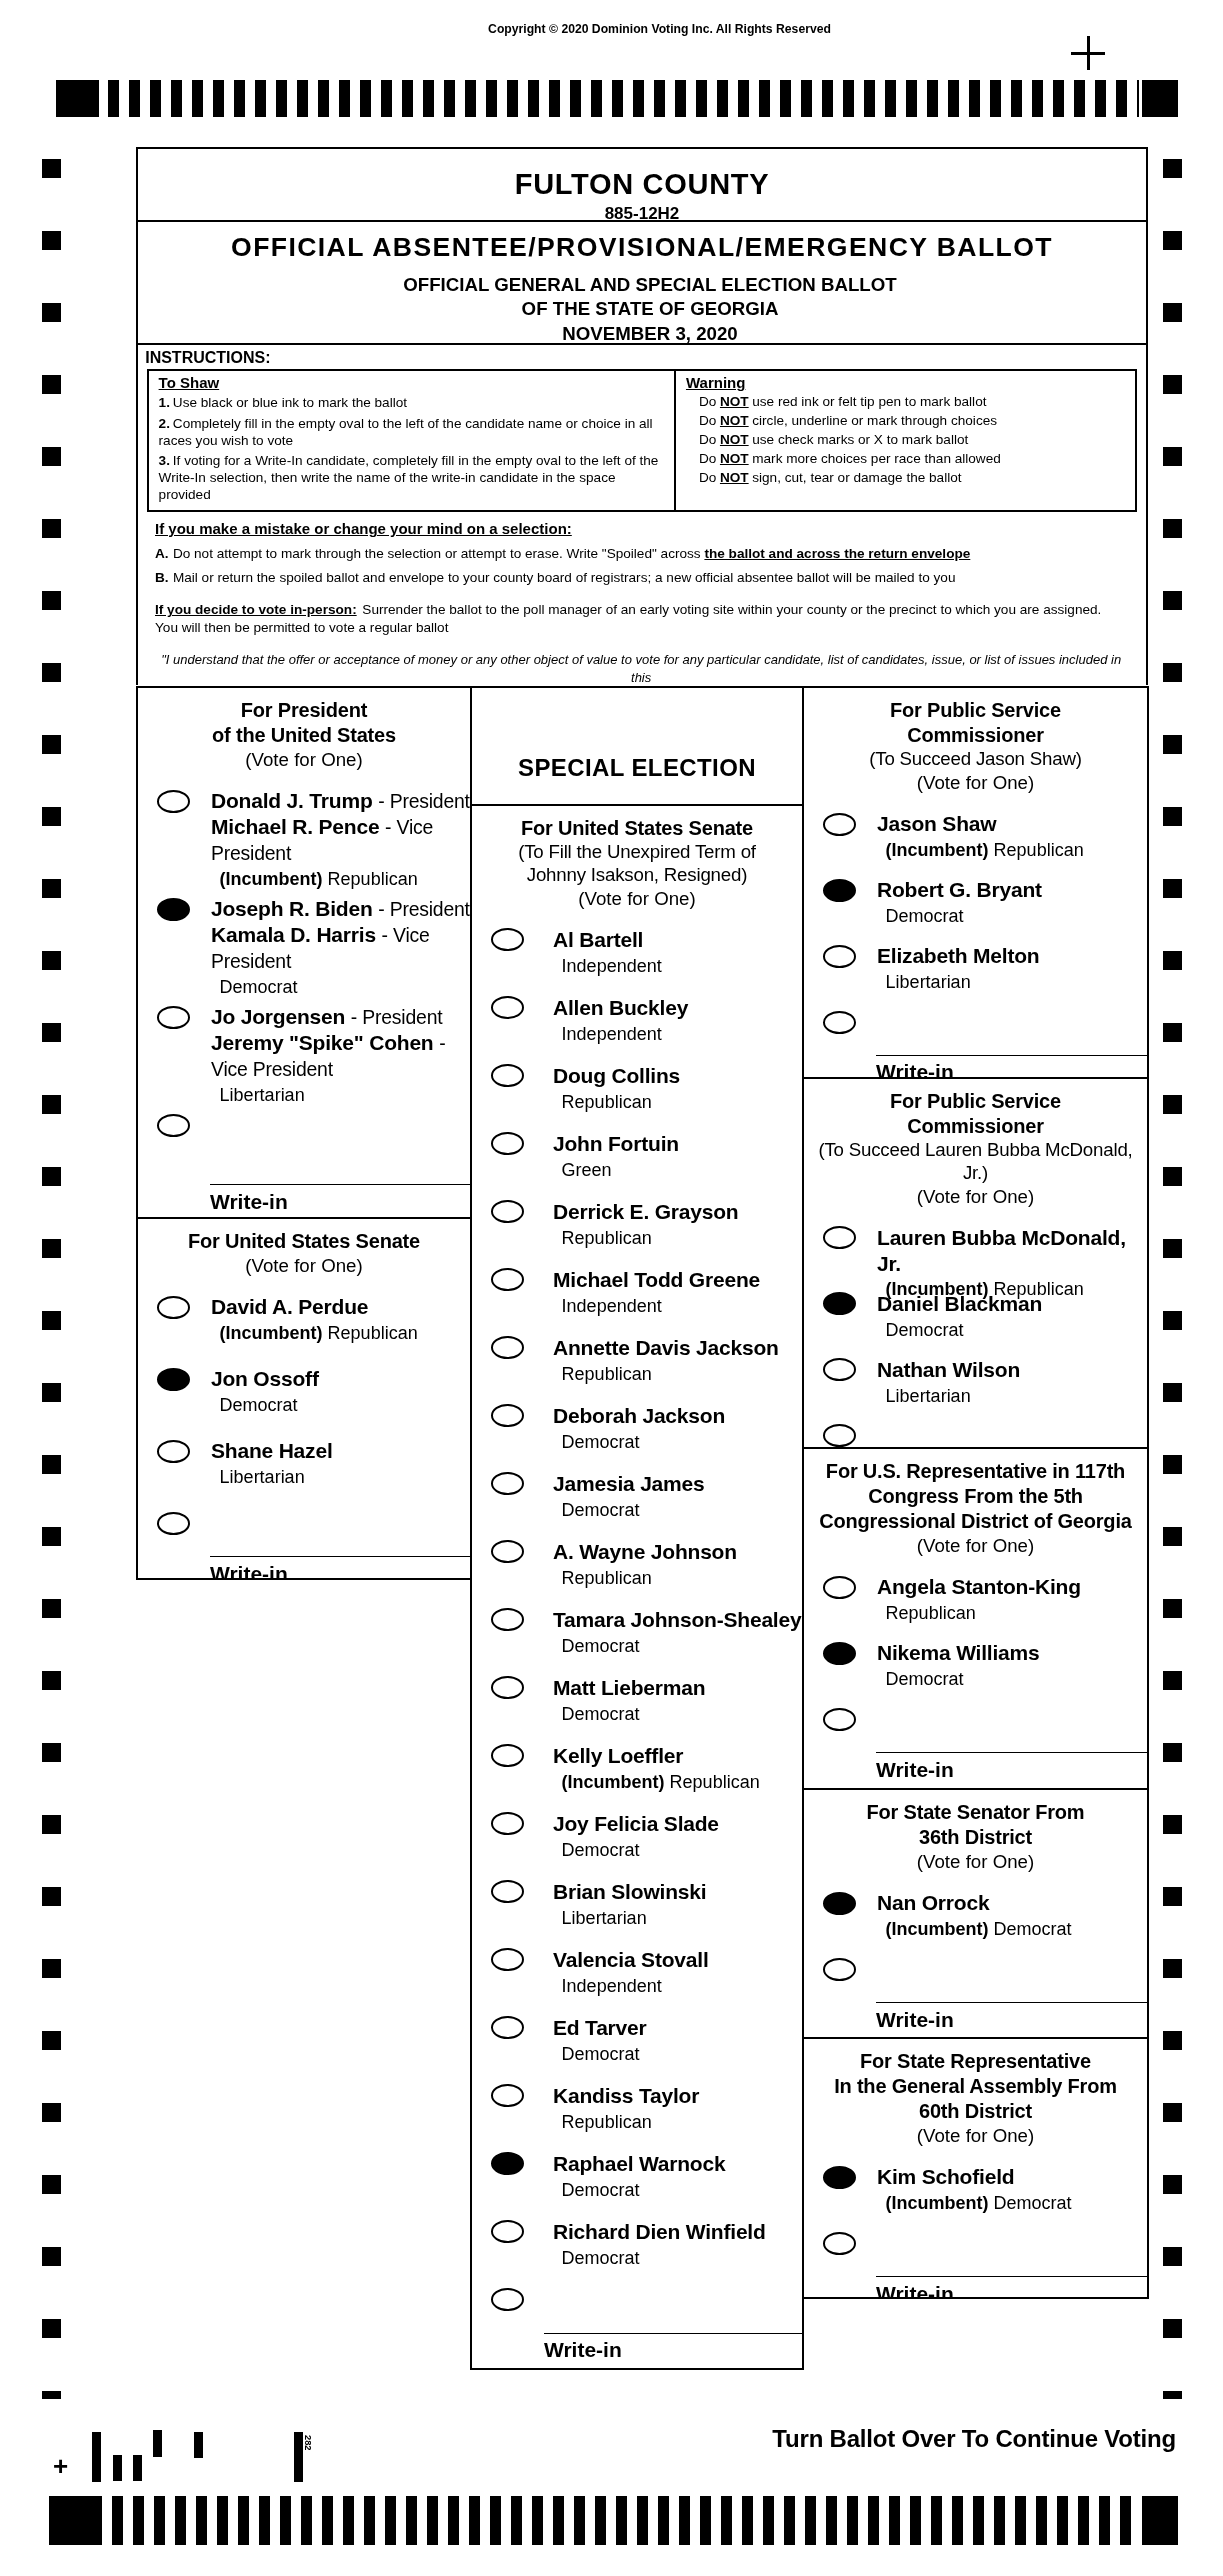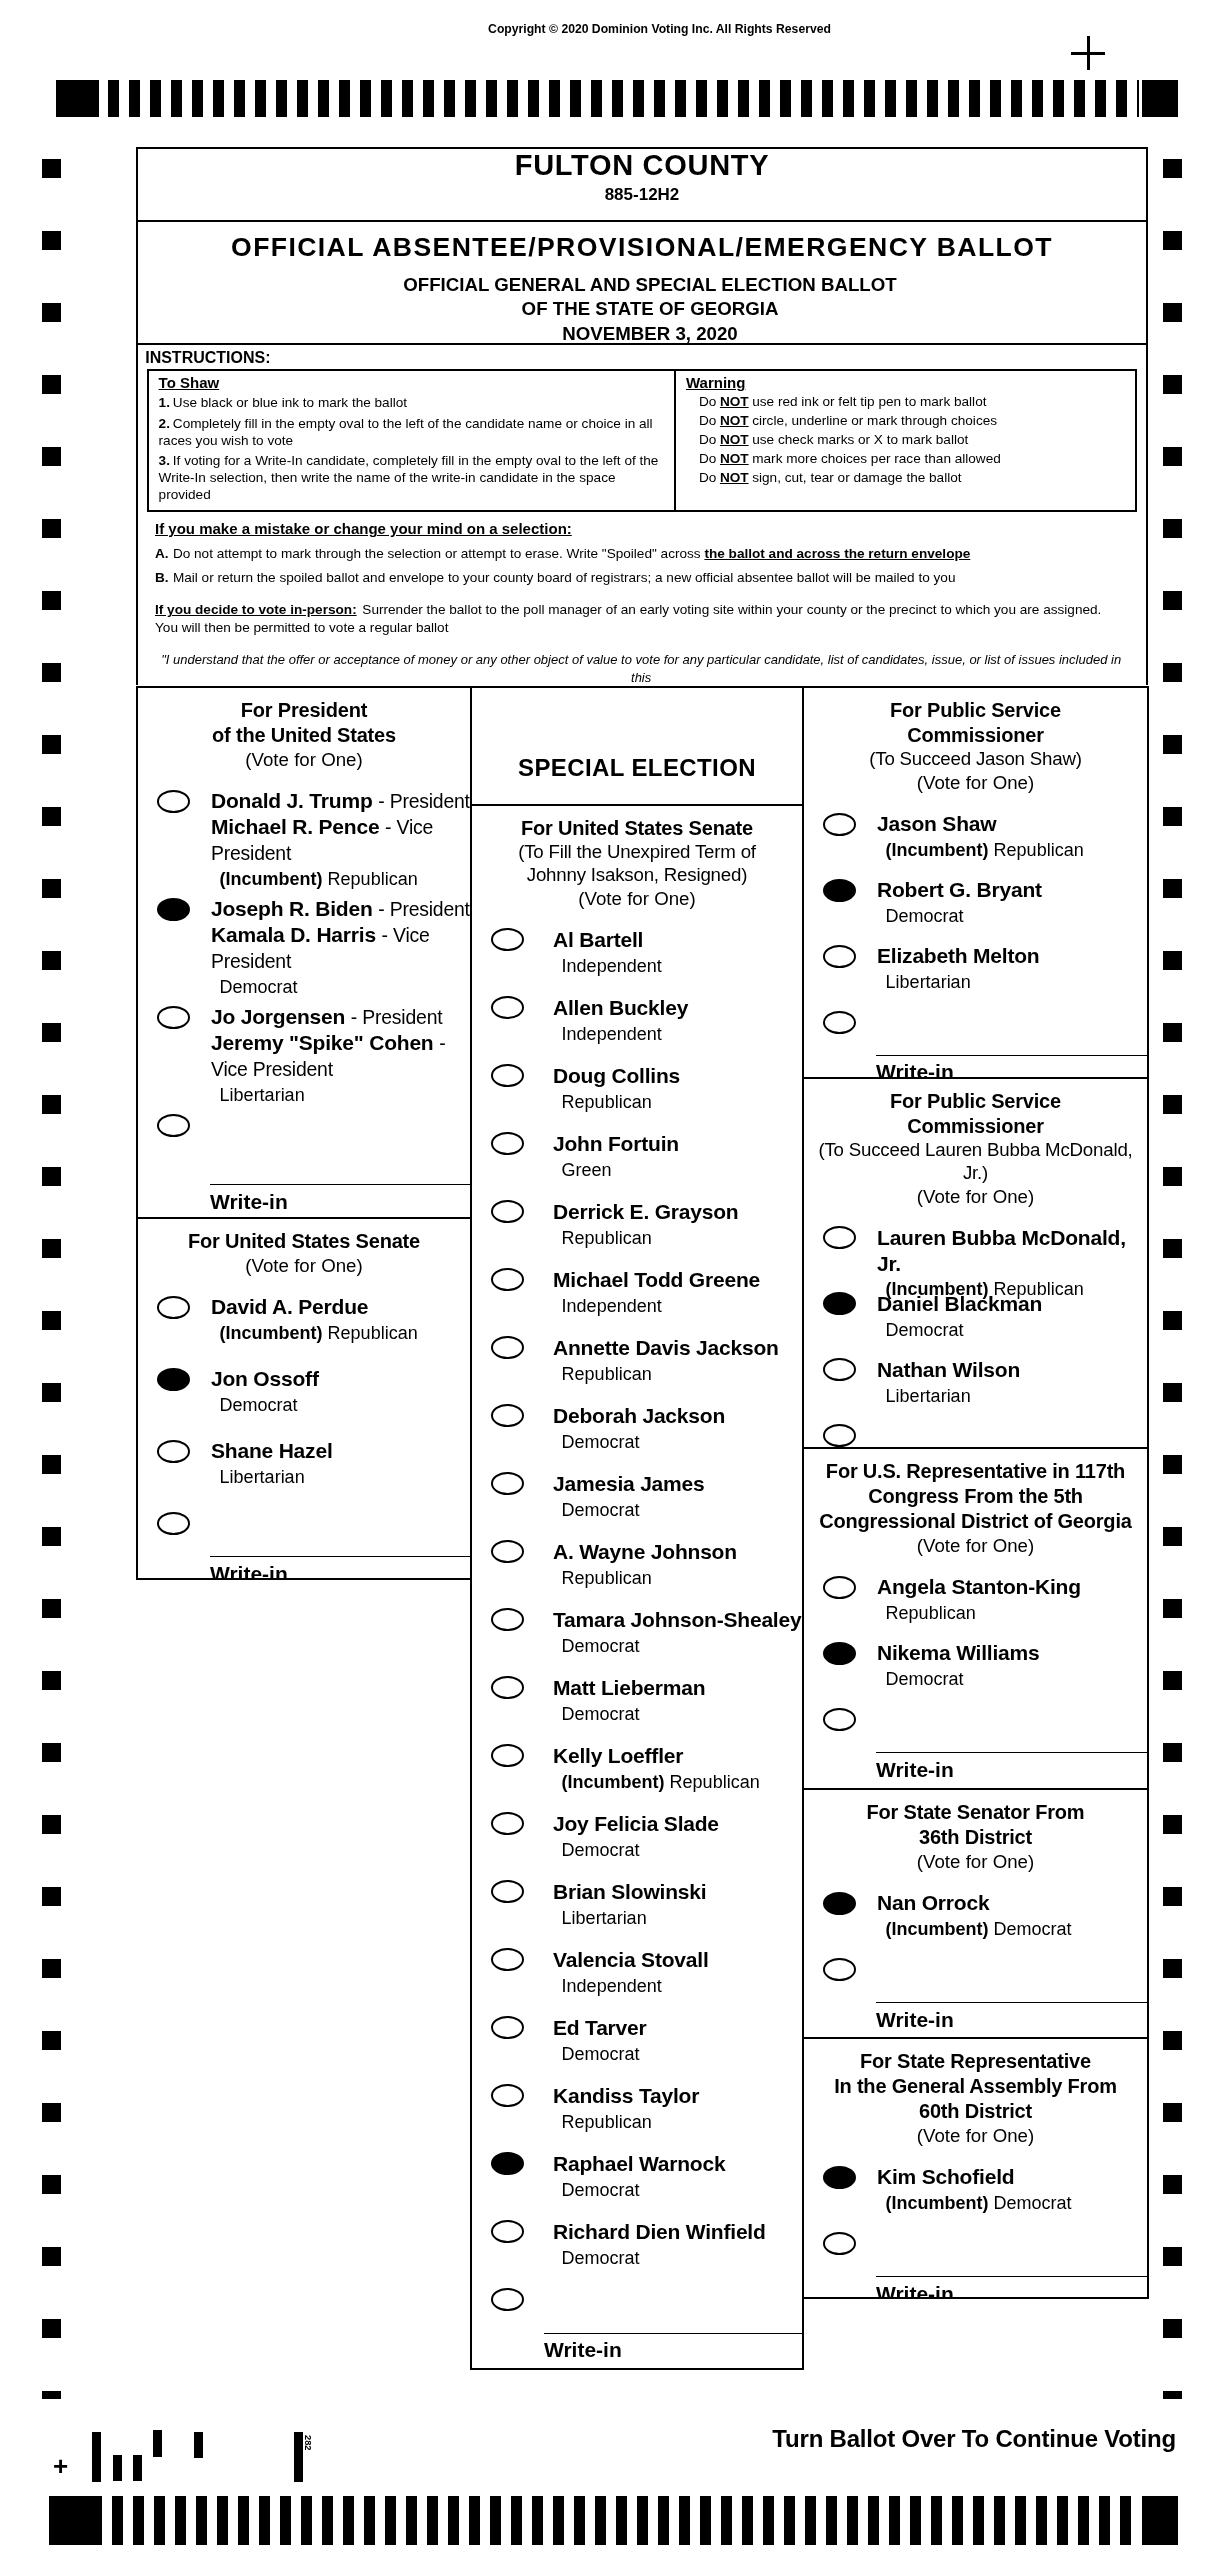--- a/index.html
+++ b/index.html
@@ -19,21 +19,21 @@
   .timing-bottom{position:absolute;left:112px;top:2496px;width:1027px;height:49px;
     background:repeating-linear-gradient(90deg,#000 0 10.8px,transparent 10.8px 21px);}
   .timing-left{position:absolute;left:42px;top:159px;width:18.7px;height:2240px;
     background:repeating-linear-gradient(180deg,#000 0 18.7px,transparent 18.7px 72px);}
   .timing-right{position:absolute;left:1163px;top:159px;width:18.7px;height:2240px;
     background:repeating-linear-gradient(180deg,#000 0 18.7px,transparent 18.7px 72px);}
   
   .frame-top{position:absolute;left:136px;top:147px;width:1012px;height:538px;
     border:2.2px solid #000;border-bottom:none;box-sizing:border-box;overflow:hidden;}
   .hbox1{height:73px;border-bottom:2.2px solid #000;text-align:center;box-sizing:border-box;}
-  .county{font-size:29px;font-weight:bold;letter-spacing:0.7px;padding-top:0;}
+  .county{font-size:29px;font-weight:bold;letter-spacing:0.7px;padding-top:19px;}
   .code{font-size:17px;font-weight:bold;margin-top:2.9px;}
   .hbox2{height:123px;border-bottom:2.2px solid #000;text-align:center;box-sizing:border-box;}
   .btitle{font-size:26.6px;font-weight:bold;letter-spacing:1.4px;padding-top:10px;}
   .bsub{font-size:18.7px;font-weight:bold;line-height:1.3;margin-top:10px;white-space:pre-line;padding-left:16px;}
   .instr-label{font-size:16px;font-weight:bold;margin:3.6px 0 2.2px 7.2px;}
   .tw-box{margin:0 8.6px;border:2.2px solid #000;display:flex;}
   .tovote{flex:1.15;padding:3.6px 10px 5.7px;}
   .warning{flex:1;border-left:2.2px solid #000;padding:3.6px 10px 5.7px;}
   .sec-title{font-size:15px;font-weight:bold;text-decoration:underline;}
   .tv{font-size:13.6px;margin-top:3.6px;line-height:1.25;}

